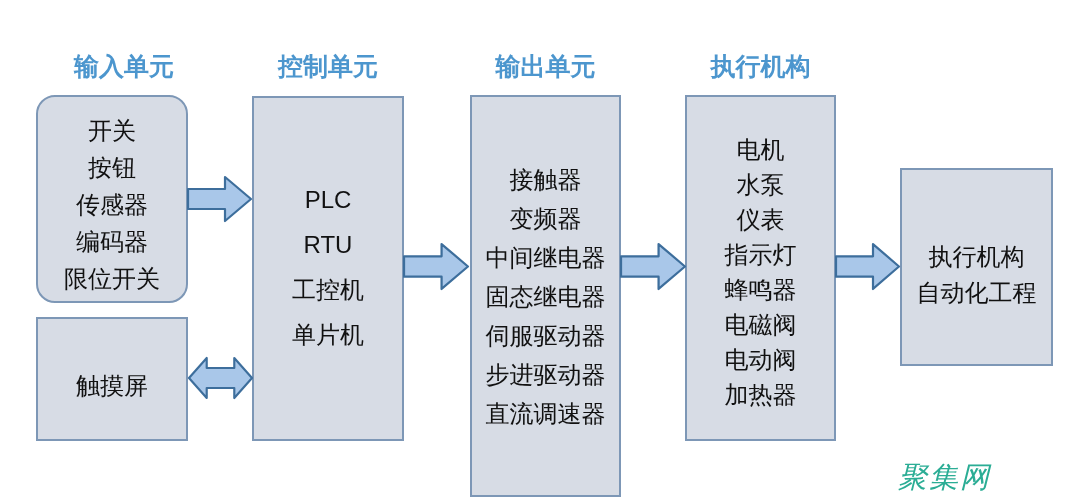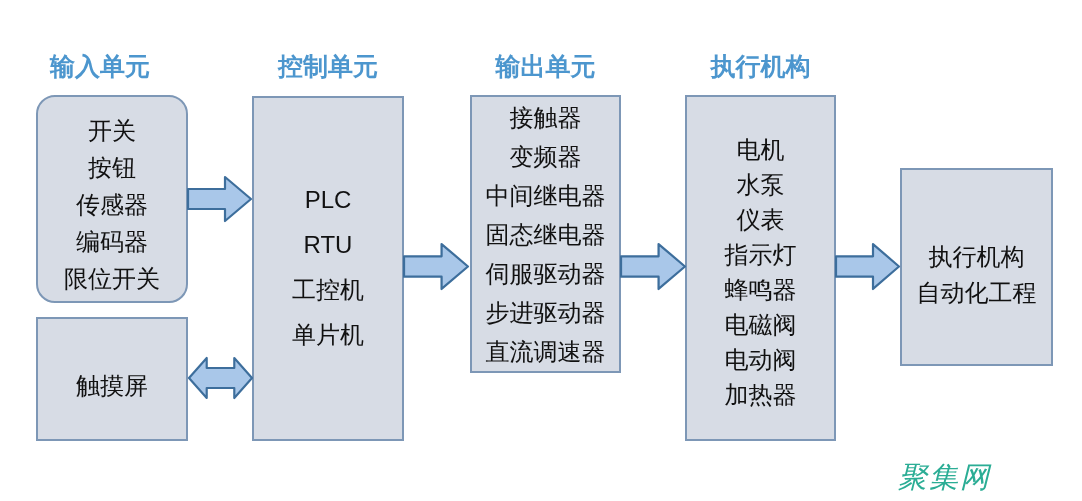--- a/index.html
+++ b/index.html
@@ -13,24 +13,24 @@
   }
   .box{
     position:absolute;background:#D7DCE5;border:2px solid #7D97B6;
     display:flex;flex-direction:column;justify-content:center;align-items:center;
     color:#111111;font-size:24px;box-sizing:border-box;
   }
   .box-item{text-align:center;white-space:nowrap;}
   .box-input   {left:36px; top:95px; width:152px;height:208px;line-height:37px;padding-top:10px;border-radius:19px;}
   .box-hmi     {left:36px; top:317px;width:152px;height:124px;line-height:40px;padding-top:13px;}
   .box-control {left:252px;top:96px; width:152px;height:345px;line-height:45px;padding-bottom:3px;}
-  .box-output  {left:470px;top:95px; width:151px;height:278px;line-height:39px;}
+  .box-output  {left:470px;top:95px; width:151px;height:402px;line-height:39px;}
   .box-actuator{left:685px;top:95px; width:151px;height:346px;line-height:35px;padding-top:7px;}
   .box-target  {left:900px;top:168px;width:153px;height:198px;line-height:36px;padding-top:16px;}
-  .hdr-input   {left:24px; width:152px;}
+  .hdr-input   {left:48px; width:152px;}
   .hdr-control {left:252px;width:152px;}
   .hdr-output  {left:470px;width:151px;}
   .hdr-actuator{left:685px;width:151px;}
   .arrow{position:absolute;}
   .arrow svg{display:block;width:100%;height:100%;}
   .arrow-1{left:187px;top:174px;width:66px;height:50px;}
   .arrow-2{left:403px;top:241px;width:67px;height:51px;}
   .arrow-3{left:620px;top:241px;width:67px;height:51px;}
   .arrow-4{left:835px;top:241px;width:66px;height:51px;}
   .arrow-d{left:188px;top:350px;width:65px;height:56px;}

